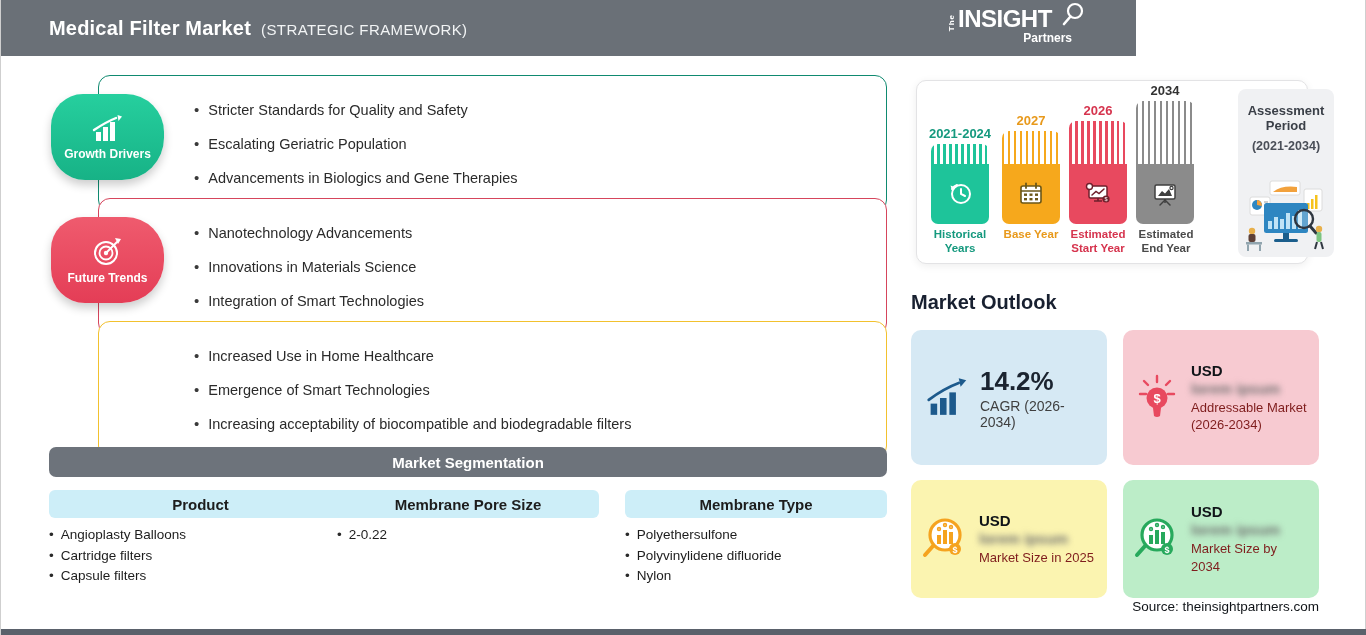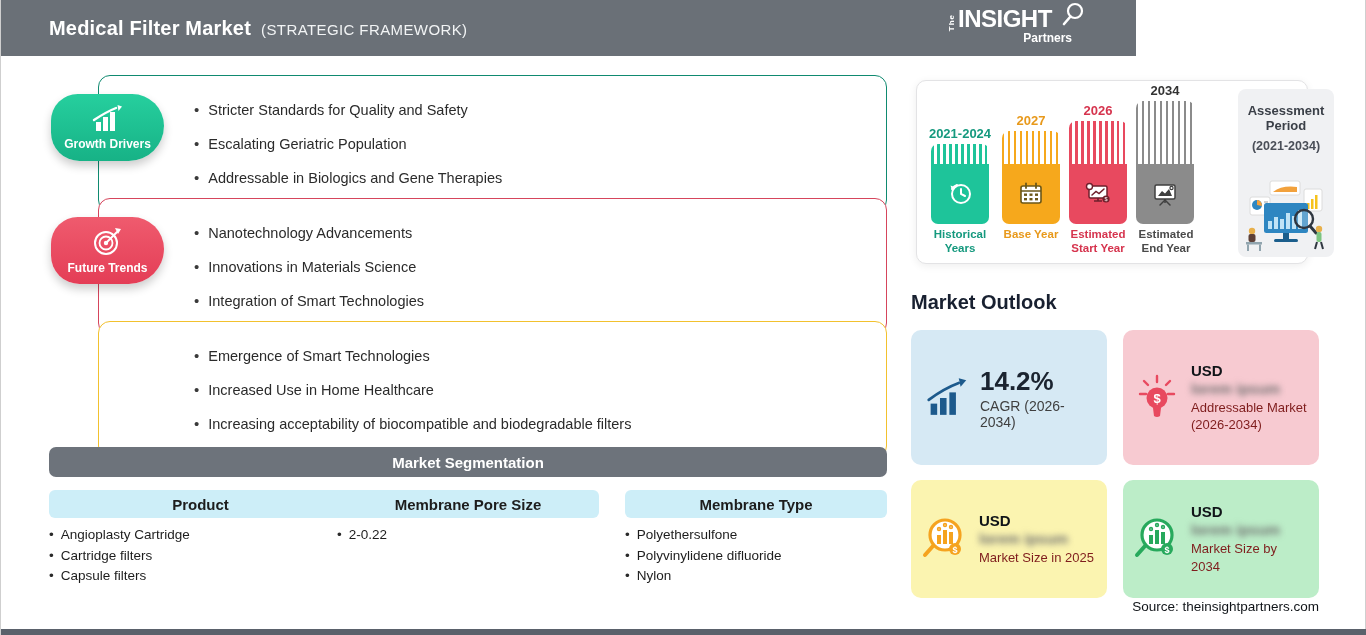--- a/index.html
+++ b/index.html
@@ -21,21 +21,21 @@
 
   
   .fbox { position:absolute; left:97px; width:789px; height:137px; border-radius:12px; background:#fff;
           display:flex; flex-direction:column; justify-content:space-evenly; padding:8px 20px 8px 95px; }
   .fbox.growth { top:75px;  border:1.6px solid #0f8a70; }
   .fbox.trends { top:198px; border:1.6px solid #d6455c; }
   .fbox.opps   { top:321px; border:1.6px solid #f2c12e; }
   .bullet { font-size:14.5px; color:#2b2b2b; display:flex; align-items:center; }
   .bullet::before { content:"•"; margin-right:9px; font-size:15px; color:#3a3a3a; }
 
-  .badge { position:absolute; left:50px; width:113px; height:67px; border-radius:32px 38px 42px 34px;
+  .badge { position:absolute; left:50px; width:113px; height:86px; border-radius:32px 38px 42px 34px;
            display:flex; flex-direction:column; align-items:center; justify-content:center; gap:3px;
            box-shadow:0 5px 10px rgba(0,0,0,.20); z-index:3; }
   .badge.growth { top:94px;  background:linear-gradient(180deg,#26cf9e,#17b286); }
   .badge.trends { top:217px; background:linear-gradient(180deg,#ef5b6e,#e43d56); }
   .badge.opps   { top:340px; background:linear-gradient(180deg,#f9ae2e,#f39410); }
   .badge-label { color:#fff; font-size:12px; font-weight:700; }
 
   
   .seg-bar { position:absolute; left:48px; top:447px; width:838px; height:30px; background:#6d737b; border-radius:7px;
              display:flex; align-items:center; justify-content:center; color:#fff; font-size:15px; font-weight:700; }
@@ -101,21 +101,21 @@
       <svg class="logo-mag" width="26" height="26" viewBox="0 0 26 26">
         <circle cx="15" cy="9" r="7" fill="none" stroke="#ffffff" stroke-width="2.2"></circle>
         <line x1="10.5" y1="14.5" x2="4" y2="22" stroke="#ffffff" stroke-width="2.6" stroke-linecap="round"></line>
       </svg>
     </div>
   </div>
 
   <div class="fbox growth">
     <div class="bullet">Stricter Standards for Quality and Safety</div>
     <div class="bullet">Escalating Geriatric Population</div>
-    <div class="bullet">Addressable in Biologics and Gene Therapies</div>
+    <div class="bullet">Advancements in Biologics and Gene Therapies</div>
   </div>
   <div class="badge growth">
     <svg width="40" height="30" viewBox="0 0 40 30">
       <rect x="8" y="18" width="5" height="9" fill="#fff"></rect>
       <rect x="15" y="13" width="5" height="14" fill="#fff"></rect>
       <rect x="22" y="8" width="5" height="19" fill="#fff"></rect>
       <path d="M6 16 Q 18 8 28 4" fill="none" stroke="#fff" stroke-width="2.4" stroke-linecap="round"></path>
       <path d="M29.5 1 L34 2.5 L30.5 7 Z" fill="#fff"></path>
     </svg>
     <span class="badge-label">Growth Drivers</span>
@@ -131,33 +131,33 @@
       <circle cx="16" cy="17" r="11" fill="none" stroke="#fff" stroke-width="2"></circle>
       <circle cx="16" cy="17" r="6.5" fill="none" stroke="#fff" stroke-width="1.8"></circle>
       <circle cx="16" cy="17" r="2.2" fill="#fff"></circle>
       <line x1="16" y1="17" x2="27" y2="6" stroke="#fff" stroke-width="2" stroke-linecap="round"></line>
       <path d="M25 2 L31 3 L28 8 Z" fill="#fff"></path>
     </svg>
     <span class="badge-label">Future Trends</span>
   </div>
 
   <div class="fbox opps">
+    <div class="bullet">Increased Use in Home Healthcare</div>
     <div class="bullet">Emergence of Smart Technologies</div>
-    <div class="bullet">Increased Use in Home Healthcare</div>
     <div class="bullet">Increasing acceptability of biocompatible and biodegradable filters</div>
   </div>
 
   <div class="seg-bar">Market Segmentation</div>
 
   <div class="chip c1">Product</div>
   <div class="chip c2">Membrane Pore Size</div>
   <div class="chip c3">Membrane Type</div>
 
   <div class="seg-list l1">
-    <div class="seg-item">Angioplasty Cartridge</div>
+    <div class="seg-item">Angioplasty Balloons</div>
     <div class="seg-item">Cartridge filters</div>
     <div class="seg-item">Capsule filters</div>
   </div>
   <div class="seg-list l2">
     <div class="seg-item">2-0.22</div>
   </div>
   <div class="seg-list l3">
     <div class="seg-item">Polyethersulfone</div>
     <div class="seg-item">Polyvinylidene difluoride</div>
     <div class="seg-item">Nylon</div>

